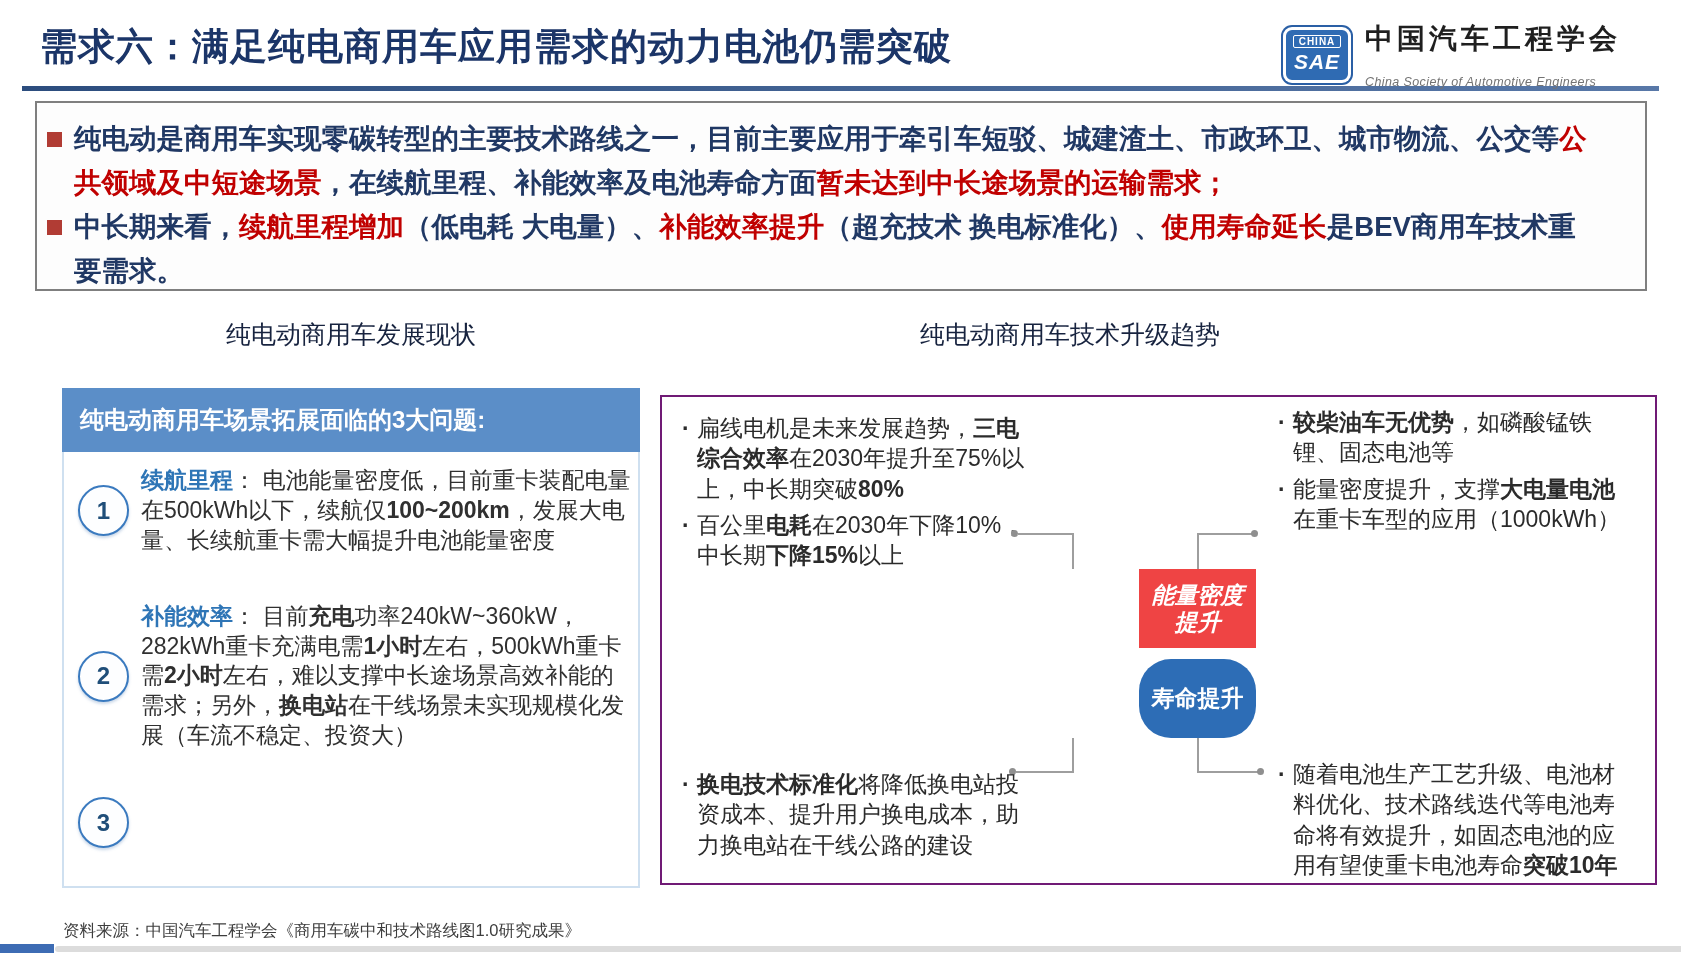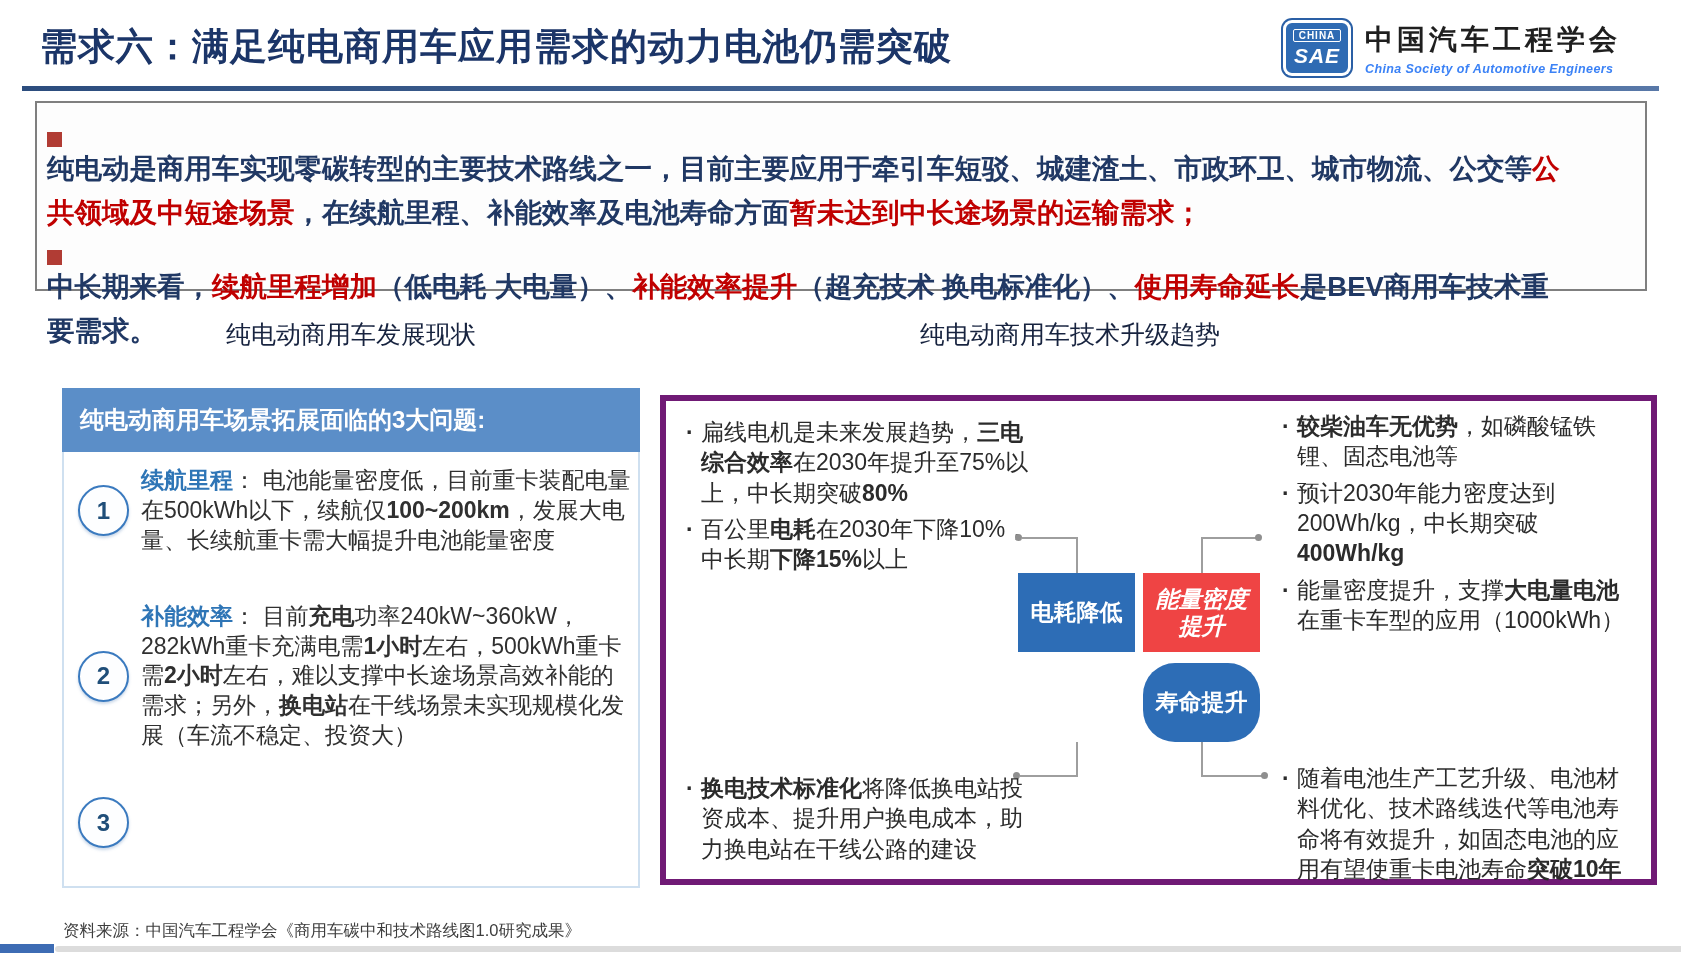--- a/index.html
+++ b/index.html
@@ -19,27 +19,27 @@
   
   .logo{position:absolute;left:1283px;top:20px;display:flex;gap:14px;align-items:center;}
   .badge{
     width:68px;height:56px;background:#2f6bb3;border-radius:9px;
     box-shadow:inset 0 0 0 3px #ffffff, 0 0 0 2px #2a5fa5;
     display:flex;flex-direction:column;align-items:center;justify-content:center;gap:2px;text-align:right;
   }
   .badge .china{font-size:10px;font-weight:700;color:#fff;border:1px solid #fff;padding:0 5px;border-radius:2px;letter-spacing:1px;}
   .badge .sae{font-size:21px;font-weight:800;color:#fff;font-style:italic;letter-spacing:1px;}
   .org .cn{font-size:28px;font-weight:700;color:#1f1f1f;letter-spacing:4px;}
-  .org .en{font-size:12.5px;font-weight:700;font-style:italic;color:#3b82f6;margin-top:3px;letter-spacing:.4px;}
+  .org .en{font-size:12.5px;font-weight:400;font-style:italic;color:#737373;margin-top:17px;letter-spacing:.4px;}
   
   .summary{
     position:absolute;left:35px;top:101px;width:1612px;height:190px;box-sizing:border-box;
     border:2px solid #7f7f7f;background:#fdfdfd;padding:14px 30px 0 10px;
   }
-  .sum-row{display:flex;flex-direction:column;}
+  .sum-row{display:flex;}
   .sq{flex:none;width:15px;height:15px;background:#b13c34;margin:15px 12px 0 0;}
   .rich-big{font-size:27.5px;font-weight:700;color:#203864;line-height:1.6;margin:0;width:1520px;}
   .red{color:#c00000;}
   .b{font-weight:700;}
   
   .sec-heading{position:absolute;top:318px;font-size:25px;font-weight:400;color:#17233f;text-align:center;}
   .sec-heading.left{left:62px;width:578px;}
   .sec-heading.right{left:660px;width:820px;}
   
   .lp-header{
@@ -57,21 +57,21 @@
     flex:none;width:47px;height:47px;border-radius:50%;
     border:2.5px solid #3a7abf;background:#fdfeff;color:#1f4e79;
     font-size:24px;font-weight:700;display:flex;align-items:center;justify-content:center;
     margin:0 12px 0 2px;box-shadow:0 2px 3px rgba(100,140,190,.35);
   }
   .lp-text{font-size:23px;color:#303030;line-height:1.3;}
   .lp-label{color:#2e75b6;font-weight:700;}
   
   .rp{
     position:absolute;left:660px;top:395px;width:997px;height:490px;box-sizing:border-box;
-    border:6px solid #701a75;background:#ffffff;
+    border:2px solid #701a75;background:#ffffff;
   }
   .zone{position:absolute;font-size:23px;color:#2b2b2b;line-height:1.32;}
   .zone.tl{left:18px;top:16px;width:346px;}
   .zone.tr{left:614px;top:10px;width:350px;}
   .zone.bl{left:18px;top:372px;width:346px;}
   .zone.br{left:614px;top:362px;width:352px;}
   .bl-item{position:relative;padding-left:17px;margin:0 0 6px 0;}
   .bl-item::before{content:"·";position:absolute;left:2px;top:0;font-weight:800;}
   
   .bx{
@@ -144,25 +144,23 @@
 
 <div class="rp">
 
   <div class="zone tl">
     <p class="bl-item"><span>扁线电机是未来发展趋势，</span><span class="b">三电综合效率</span><span>在2030年提升至75%以上，中长期突破</span><span class="b">80%</span></p>
     <p class="bl-item"><span>百公里</span><span class="b">电耗</span><span>在2030年下降10%，中长期</span><span class="b">下降15%</span><span>以上</span></p>
   </div>
 
   <div class="zone tr">
     <p class="bl-item"><span class="b">较柴油车无优势</span><span>，如磷酸锰铁锂、固态电池等</span></p>
-    <p class="bl-item"><span>预计2030年能力密度达到200Wh/kg，中长期突破</span><span class="b">400Wh/kg</span></p>
     <p class="bl-item"><span>能量密度提升，支撑</span><span class="b">大电量电池</span><span>在重卡车型的应用（1000kWh）</span></p>
   </div>
 
-  <div class="bx dark p1">电耗降低</div>
   <div class="bx light p2">能量密度
 提升</div>
   <div class="bx dark p4">寿命提升</div>
 
   <div class="cline" style="left:356px;top:136px;width:56px;height:2px;"></div>
   <div class="cline" style="left:410px;top:136px;width:2px;height:36px;"></div>
   <div class="cdot" style="left:349px;top:133px;"></div>
 
   <div class="cline" style="left:535px;top:136px;width:56px;height:2px;"></div>
   <div class="cline" style="left:535px;top:136px;width:2px;height:36px;"></div>

